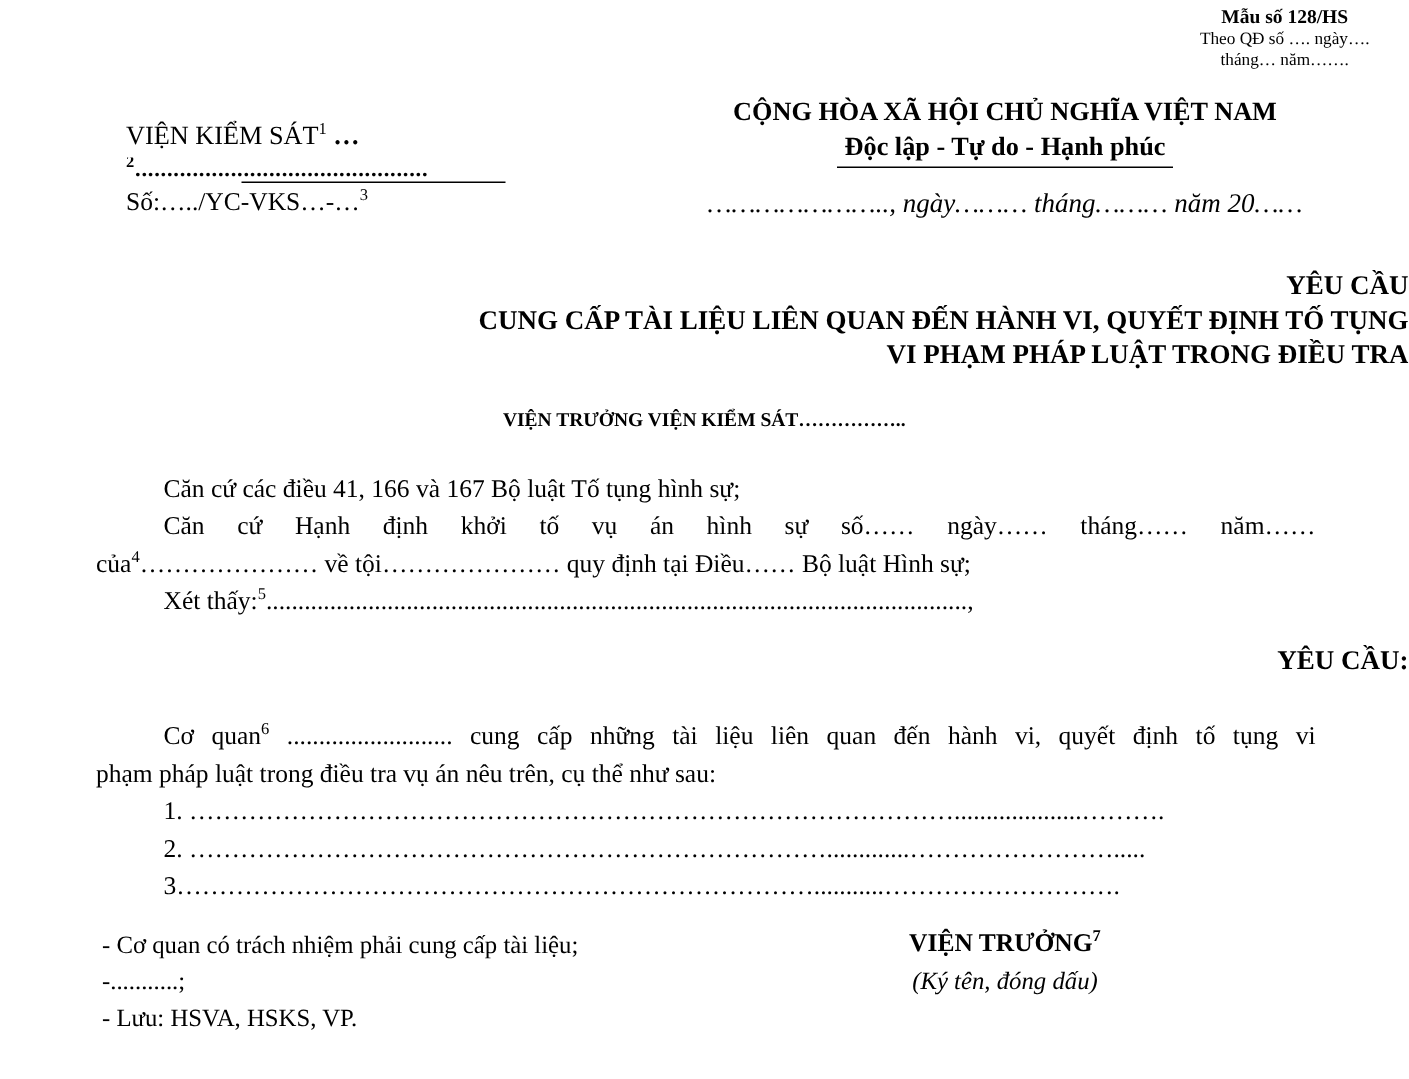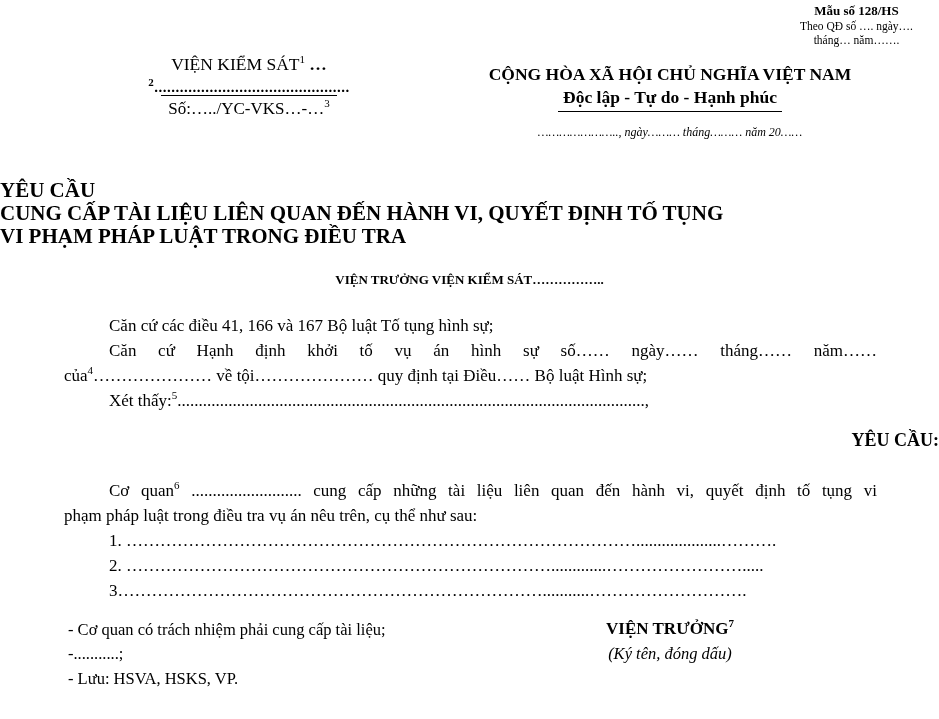--- a/index.html
+++ b/index.html
@@ -17,22 +17,22 @@
 
   
   .meta {
     position: absolute; top: 4px; right: 26px;
     text-align: center; font-size: 11.5px; line-height: 14.5px;
   }
   .meta .form-no { font-weight: bold; font-size: 13px; }
 
   
   .issuer {
-    position: absolute; left: 84px; top: 54px; width: 330px;
-    text-align: center;
+    position: absolute; left: 84px; top: 80px; width: 330px;
+    text-align: left;
   }
   .issuer-name { font-size: 17.5px; }
   .issuer-name .tail { font-weight: bold; }
   .issuer-dots {
     position: relative; margin-top: 4px;
     font-weight: bold; font-size: 15px; letter-spacing: 0.5px;
     white-space: nowrap; overflow: hidden;
   }
   .issuer-rule {
     position: absolute; left: 50%; transform: translateX(-50%);
@@ -45,26 +45,26 @@
   .national {
     position: absolute; left: 430px; top: 64px; width: 480px;
     text-align: center;
   }
   .country { font-weight: bold; font-size: 17.5px; }
   .motto {
     display: inline-block; margin-top: 2px; padding: 0 5px 3px 5px;
     font-weight: bold; font-size: 17.5px;
     border-bottom: 1.5px solid #000;
   }
-  .date-line { margin-top: 13px; font-style: italic; font-size: 12px; }
+  .date-line { margin-top: 13px; font-style: italic; font-size: 18px; }
 
   
   .title-block {
     position: absolute; top: 179px; left: 0; right: 0;
-    text-align: left; font-weight: bold; font-size: 21px; line-height: 23px;
+    text-align: right; font-weight: bold; font-size: 18px; line-height: 23px;
   }
   .authority {
     position: absolute; top: 272px; left: 0; right: 0;
     text-align: center; font-weight: bold; font-size: 13px;
   }
 
   
   .body-block {
     position: absolute; top: 313px; left: 64px; right: 62px;
     font-size: 17px; line-height: 25px;

